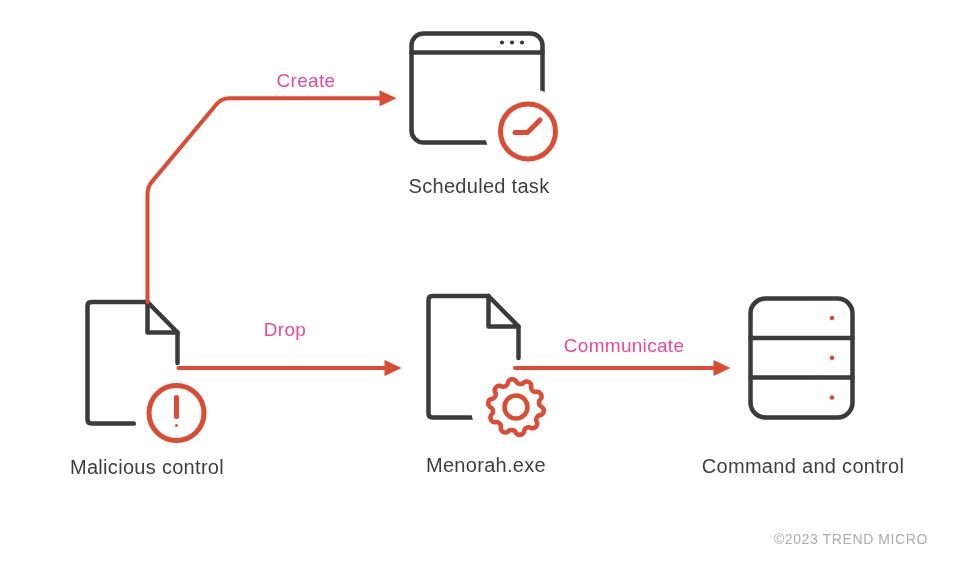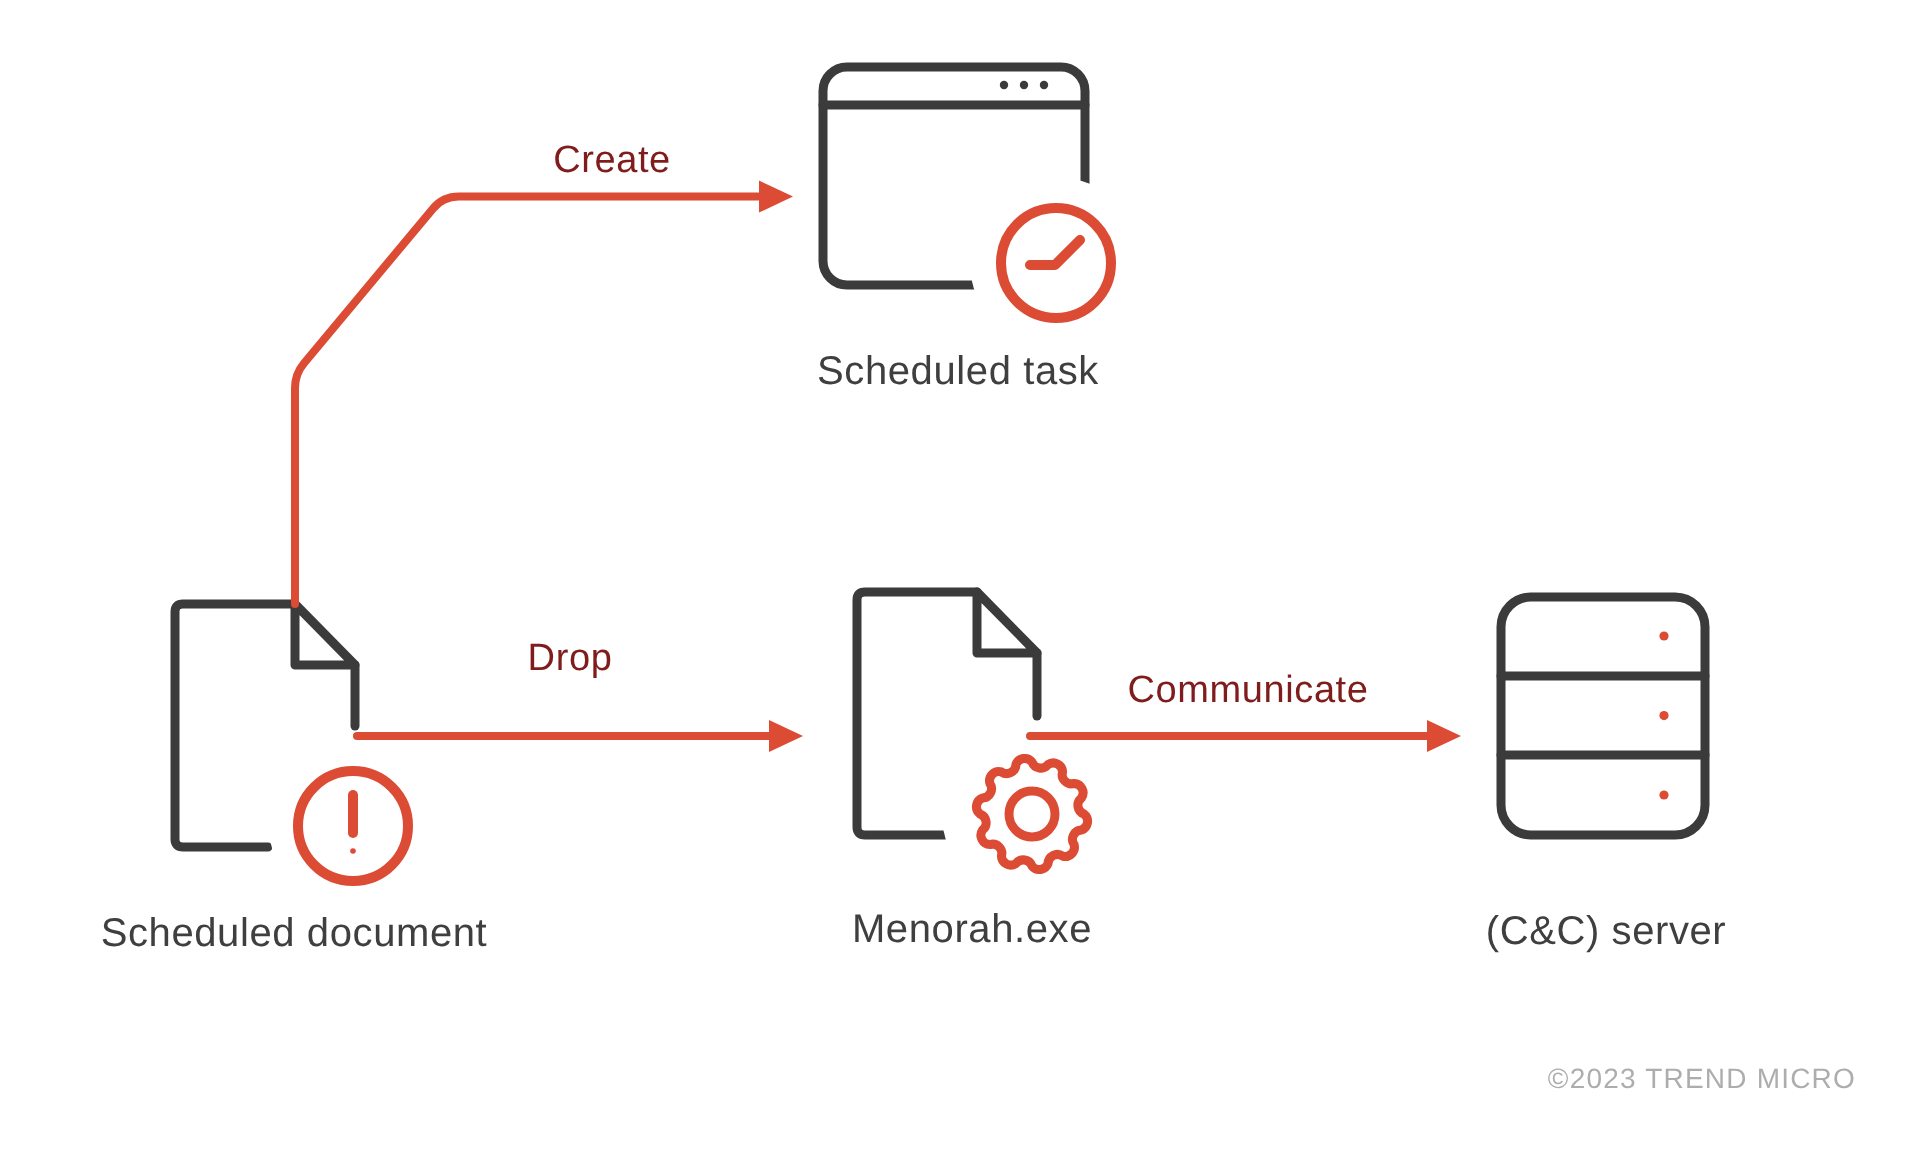--- a/index.html
+++ b/index.html
@@ -24,21 +24,21 @@
     transform: translateX(-50%);
     white-space: nowrap;
     color: #3f3f3f;
     font-size: 20px;
     letter-spacing: 0.3px;
     line-height: 1.15;
     text-align: center;
   }
   .edge-label {
     font-size: 19px;
-    color: #7f1d1d;
+    color: #ec4899;
   }
   .node-label-multiline {
     white-space: normal;
     width: 260px;
     line-height: 23px;
   }
   .footer-note {
     position: absolute;
     top: 531px;
     right: 28px;
@@ -141,23 +141,23 @@
   </svg>
 
   <div class="label edge-label" style="left:306px; top:70px;">Create</div>
 
   <div class="label edge-label" style="left:285px; top:319px;">Drop</div>
 
   <div class="label" style="left:479px; top:175px;">Scheduled task</div>
 
   <div class="label edge-label" style="left:624px; top:335px;">Communicate</div>
 
-  <div class="label" style="left:147px; top:456px;">Scheduled document</div>
+  <div class="label" style="left:147px; top:456px;">Malicious control</div>
 
   <div class="label" style="left:486px; top:454px;text-align:right;">Menorah.exe</div>
 
   <div class="label node-label-multiline" style="left:803px; top:455px;">
-    <div>(C&amp;C) server</div>
+    <div>Command and control</div>
   </div>
 
   <div class="footer-note">©2023 TREND MICRO</div>
 
 </div>
 
 </body></html>

